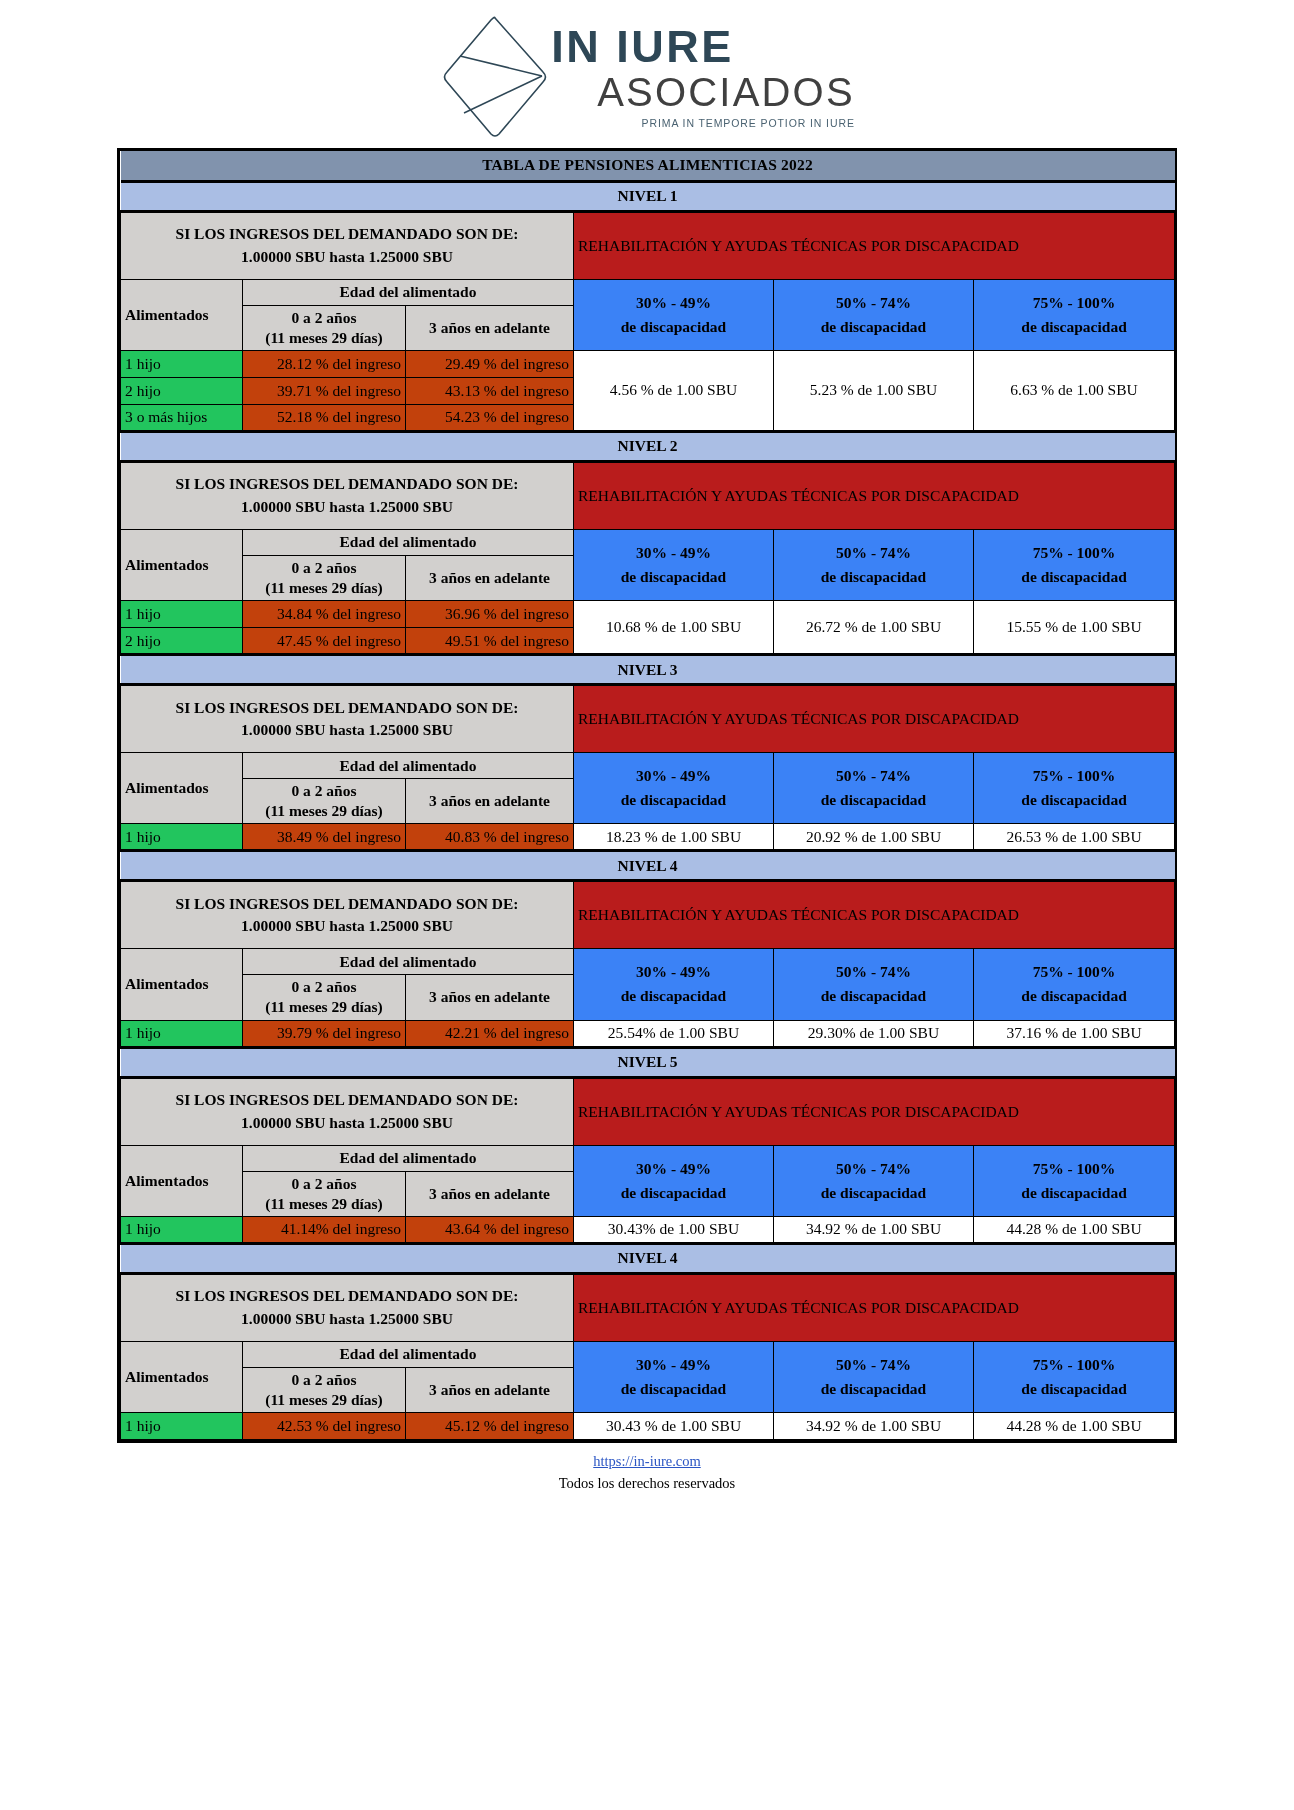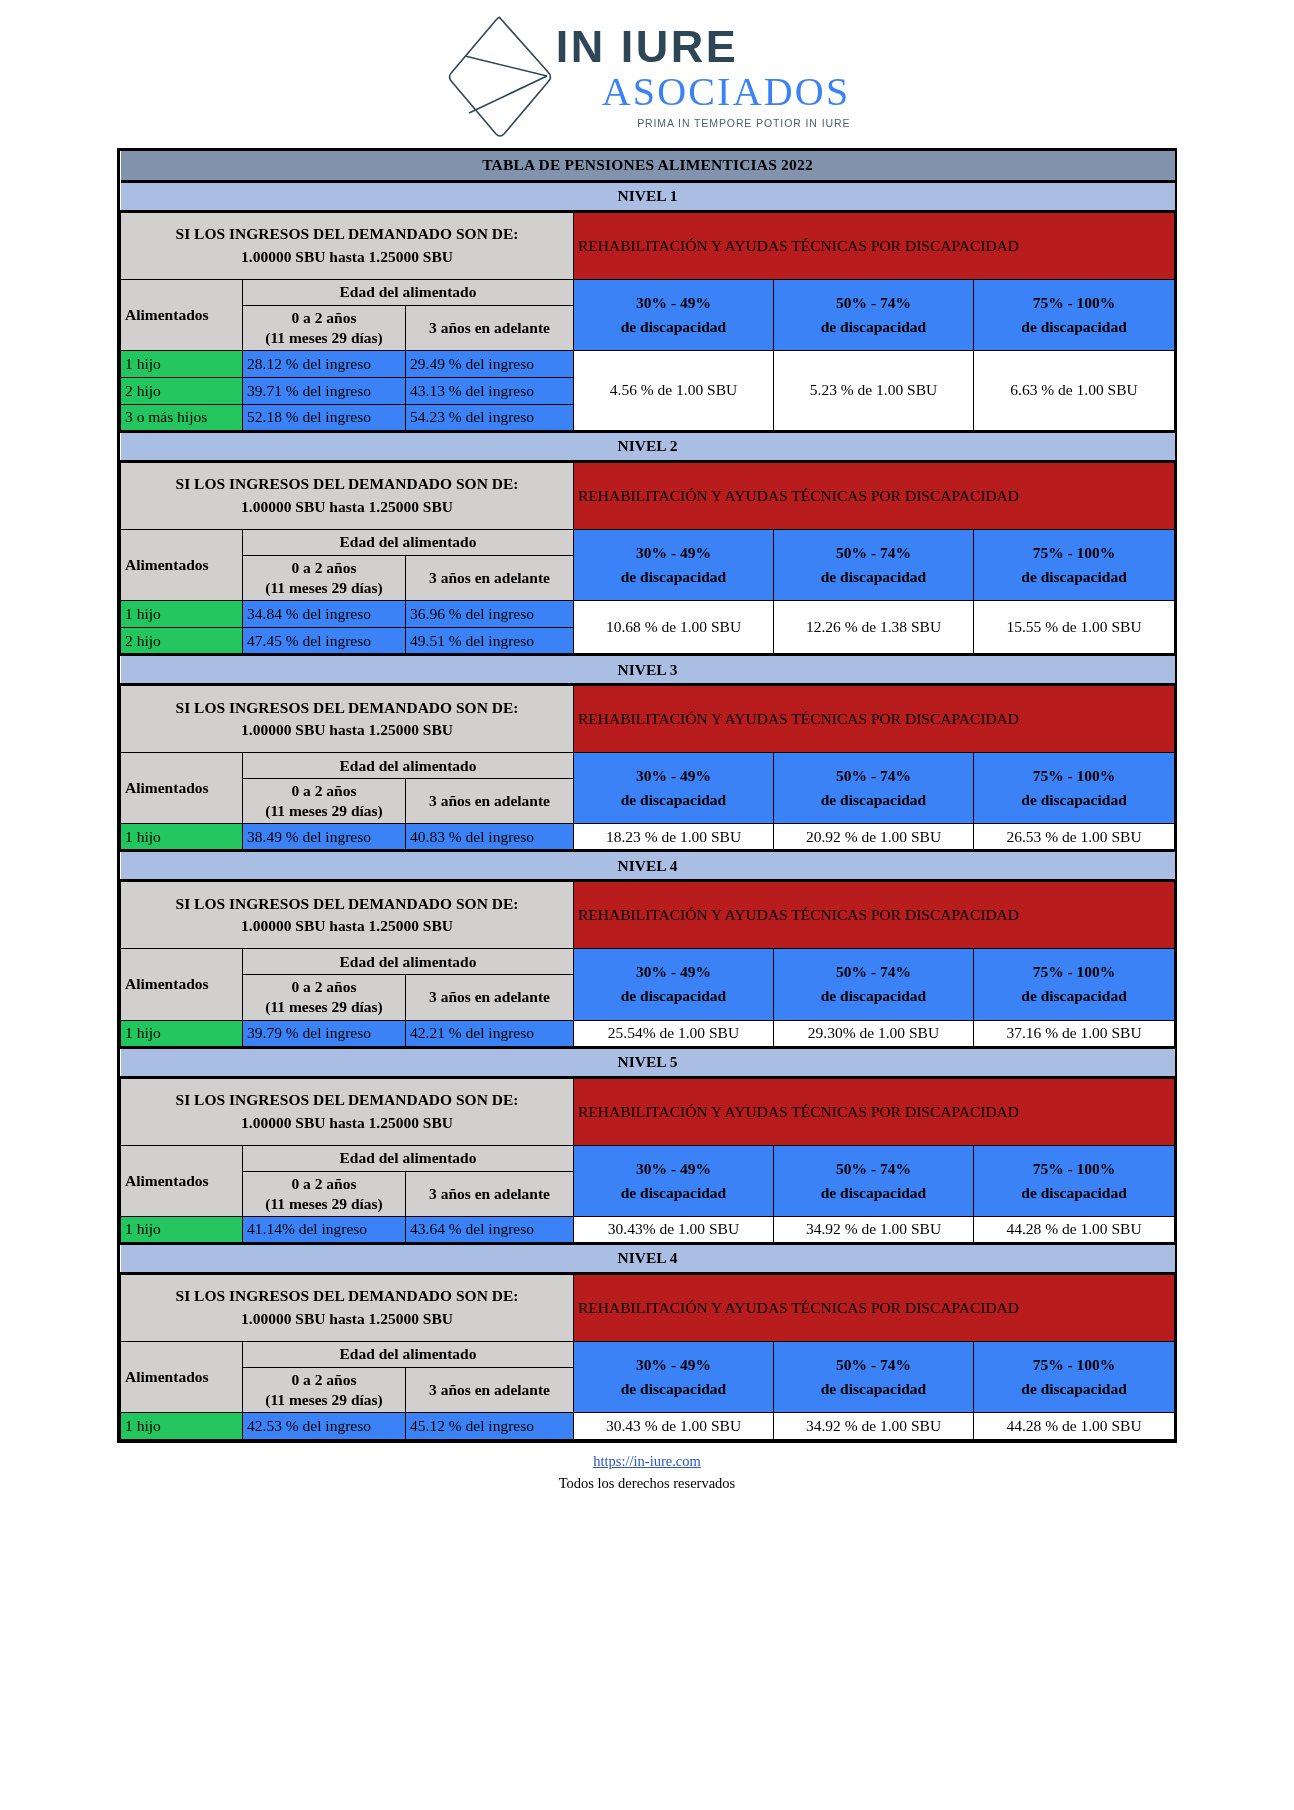--- a/index.html
+++ b/index.html
@@ -43,25 +43,25 @@
   }
   .logo-line1 {
     font-family: "Liberation Sans", "DejaVu Sans", sans-serif;
     font-weight: bold;
     font-size: 45px;
     letter-spacing: 2.5px;
     color: #2e4756;
     margin-bottom: 3px;
   }
   .logo-line2 {
-    font-family: Liberation Serif, serif;
+    font-family: Liberation Sans, sans-serif;
     font-weight: normal;
     font-size: 40px;
     letter-spacing: 2.2px;
-    color: #3b82f6;
+    color: #404040;
     margin-bottom: 6px;
     margin-left: 46px;
   }
   .logo-tagline {
     font-family: "Liberation Sans", "DejaVu Sans", sans-serif;
     font-size: 10.5px;
     letter-spacing: 0.9px;
     color: #4a6271;
     align-self: flex-end;
   }
@@ -167,22 +167,22 @@
     padding: 4px;
   }
   .data-label {
     text-align: left;
     background: #22c55e;
     font-size: 15.5px;
     padding-left: 3px;
     height: 27px;
   }
   .data-val {
-    text-align: left;
-    background: #3b82f6;
+    text-align: right;
+    background: #c2410c;
     font-size: 15.5px;
     padding-left: 4px;
     height: 27px;
   }
   .data-sbu {
     text-align: center;
     background: #fff;
     font-size: 15.5px;
   }
 
@@ -320,21 +320,21 @@
             <div>0 a 2 años</div>
             <div>(11 meses 29 días)</div>
           </td>
           <td class="hdr-age">3 años en adelante</td>
         </tr>
         <tr>
           <td class="data-label">1 hijo</td>
           <td class="data-val">34.84 % del ingreso</td>
           <td class="data-val">36.96 % del ingreso</td>
           <td class="data-sbu" rowspan="2">10.68 % de 1.00 SBU</td>
-          <td class="data-sbu" rowspan="2">12.26 % de 1.38 SBU</td>
+          <td class="data-sbu" rowspan="2">26.72 % de 1.00 SBU</td>
           <td class="data-sbu" rowspan="2">15.55 % de 1.00 SBU</td>
         </tr>
         <tr>
           <td class="data-label">2 hijo</td>
           <td class="data-val">47.45 % del ingreso</td>
           <td class="data-val">49.51 % del ingreso</td>
         </tr>
         <tr>
           <td class="nivel-bar" colspan="6">NIVEL 3</td>
         </tr>

